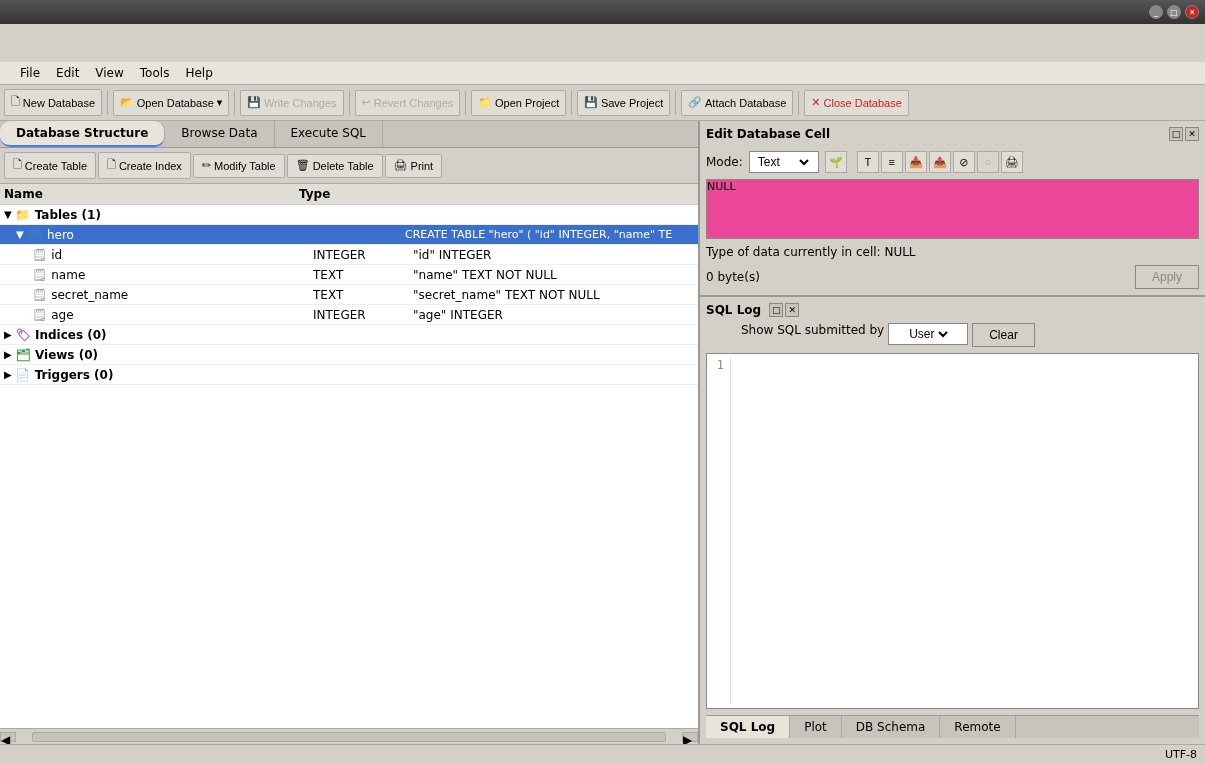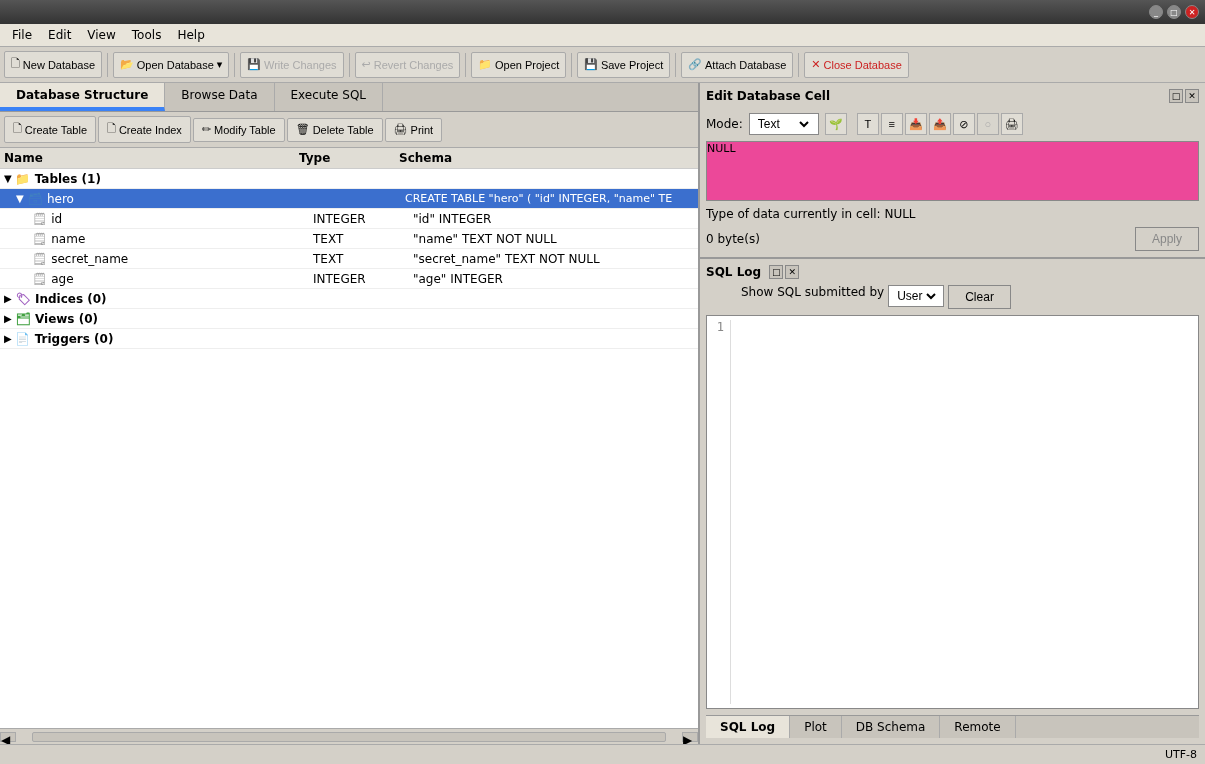--- a/index.html
+++ b/index.html
@@ -47,22 +47,23 @@
     .win-btn.minimize { background: #888; }
     .win-btn.maximize { background: #888; }
     .win-btn.close { background: #cc2222; color: #fff; }
 
     
     #menu-bar {
       background: #e8e4da;
       border-bottom: 1px solid #aaa;
       display: flex;
       align-items: center;
-      padding: 2px 4px;
+      padding: 2px 12px;
       min-height: 22px;
+      margin-top: 38px;
     }
     .menu-item {
       padding: 2px 8px;
       cursor: pointer;
       color: #000;
     }
 
     
     #toolbar {
       background: #d4d0c8;
@@ -120,22 +121,23 @@
     .tab {
       padding: 5px 16px;
       cursor: pointer;
       border-right: 1px solid #aaa;
       font-size: 12px;
       background: #c8c4bc;
       color: #000;
     }
     .tab.active {
       background: #e8e4da;
-      border-bottom: 4px solid #3b82f6;
+      border-bottom: 2px solid #3b82f6;
       font-weight: bold;
+      border-radius: 10px;
     }
 
     
     #action-bar {
       display: flex;
       align-items: center;
       padding: 4px 4px;
       gap: 2px;
       background: #d4d0c8;
       border-bottom: 1px solid #aaa;
@@ -320,21 +322,21 @@
       align-items: flex-start;
       gap: 4px;
       margin-left: 35px;
     }
     .show-sql-label { font-size: 12px; }
     .sql-submitted-select {
       display: flex;
       align-items: center;
       background: #fff;
       border: 1px solid #888;
-      padding: 2px 4px;
+      padding: 2px 16px;
       font-size: 12px;
     }
     .sql-submitted-select select {
       border: none;
       background: transparent;
       font-size: 12px;
       outline: none;
       cursor: pointer;
     }
     .clear-btn {
@@ -489,21 +491,20 @@
       <button class="action-btn">
         <span>🖨</span>
         <span>Print</span>
       </button>
     </div>
 
     <div id="tree-area">
       <div class="tree-header">
         <span>Name</span>
         <span>Type</span>
-        <span>Schema</span>
       </div>
 
       <div class="tree-row level0">
         <div class="row-name">
           <span class="triangle">▼</span>
           <span style="color:#f0c040;">📁</span>
           <span>Tables (1)</span>
         </div>
         <span></span>
         <span></span>

